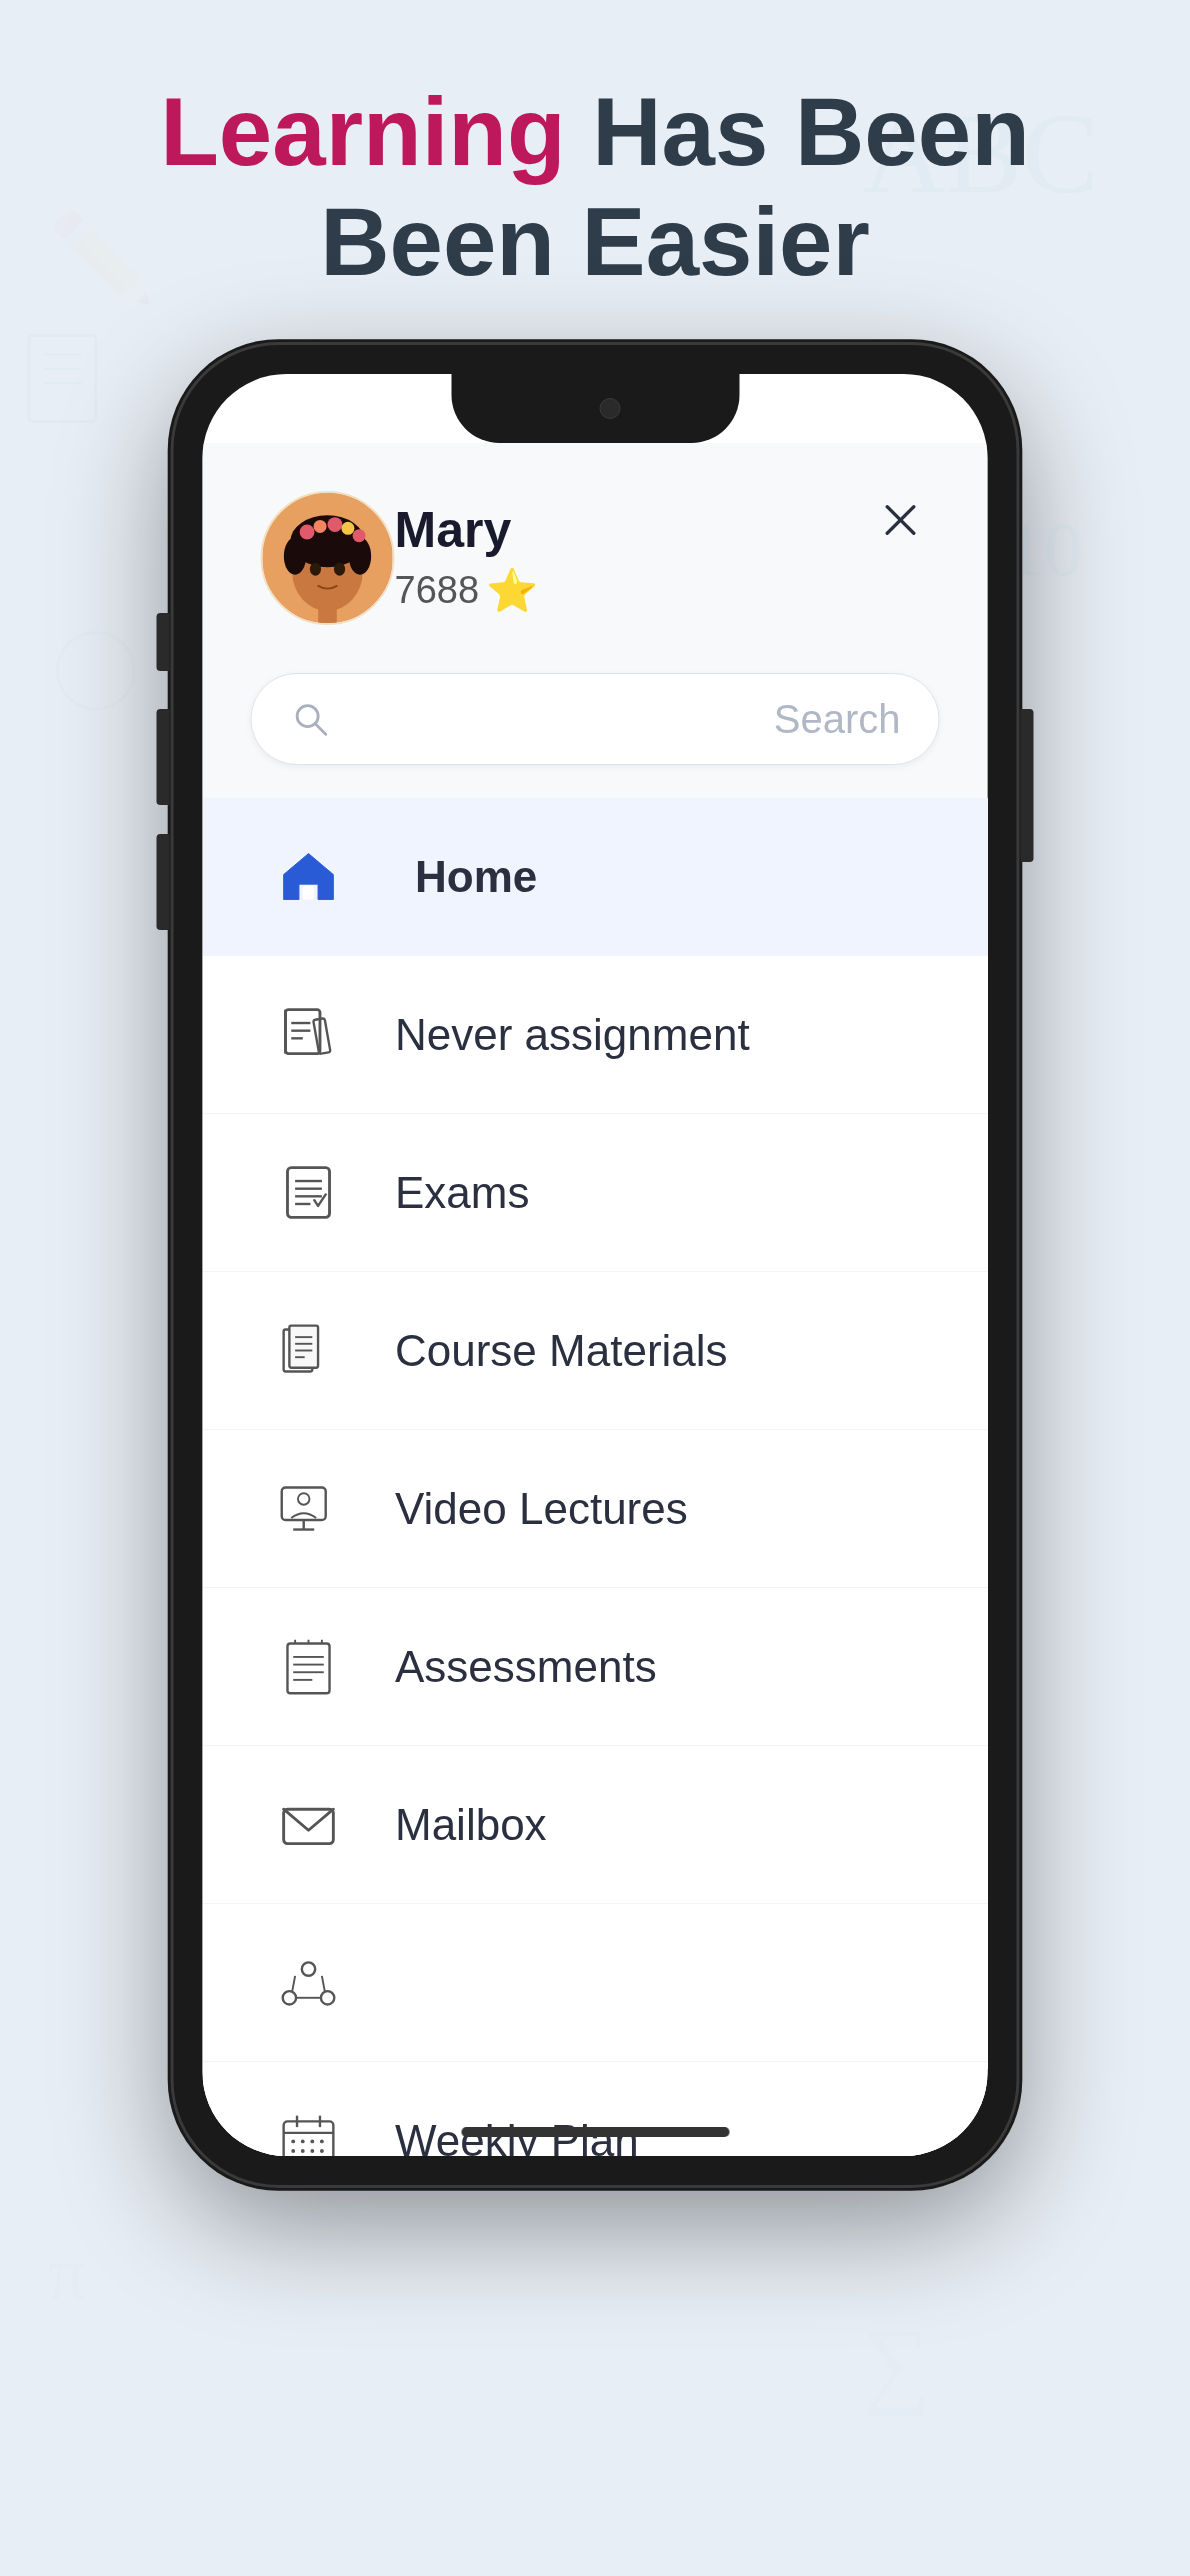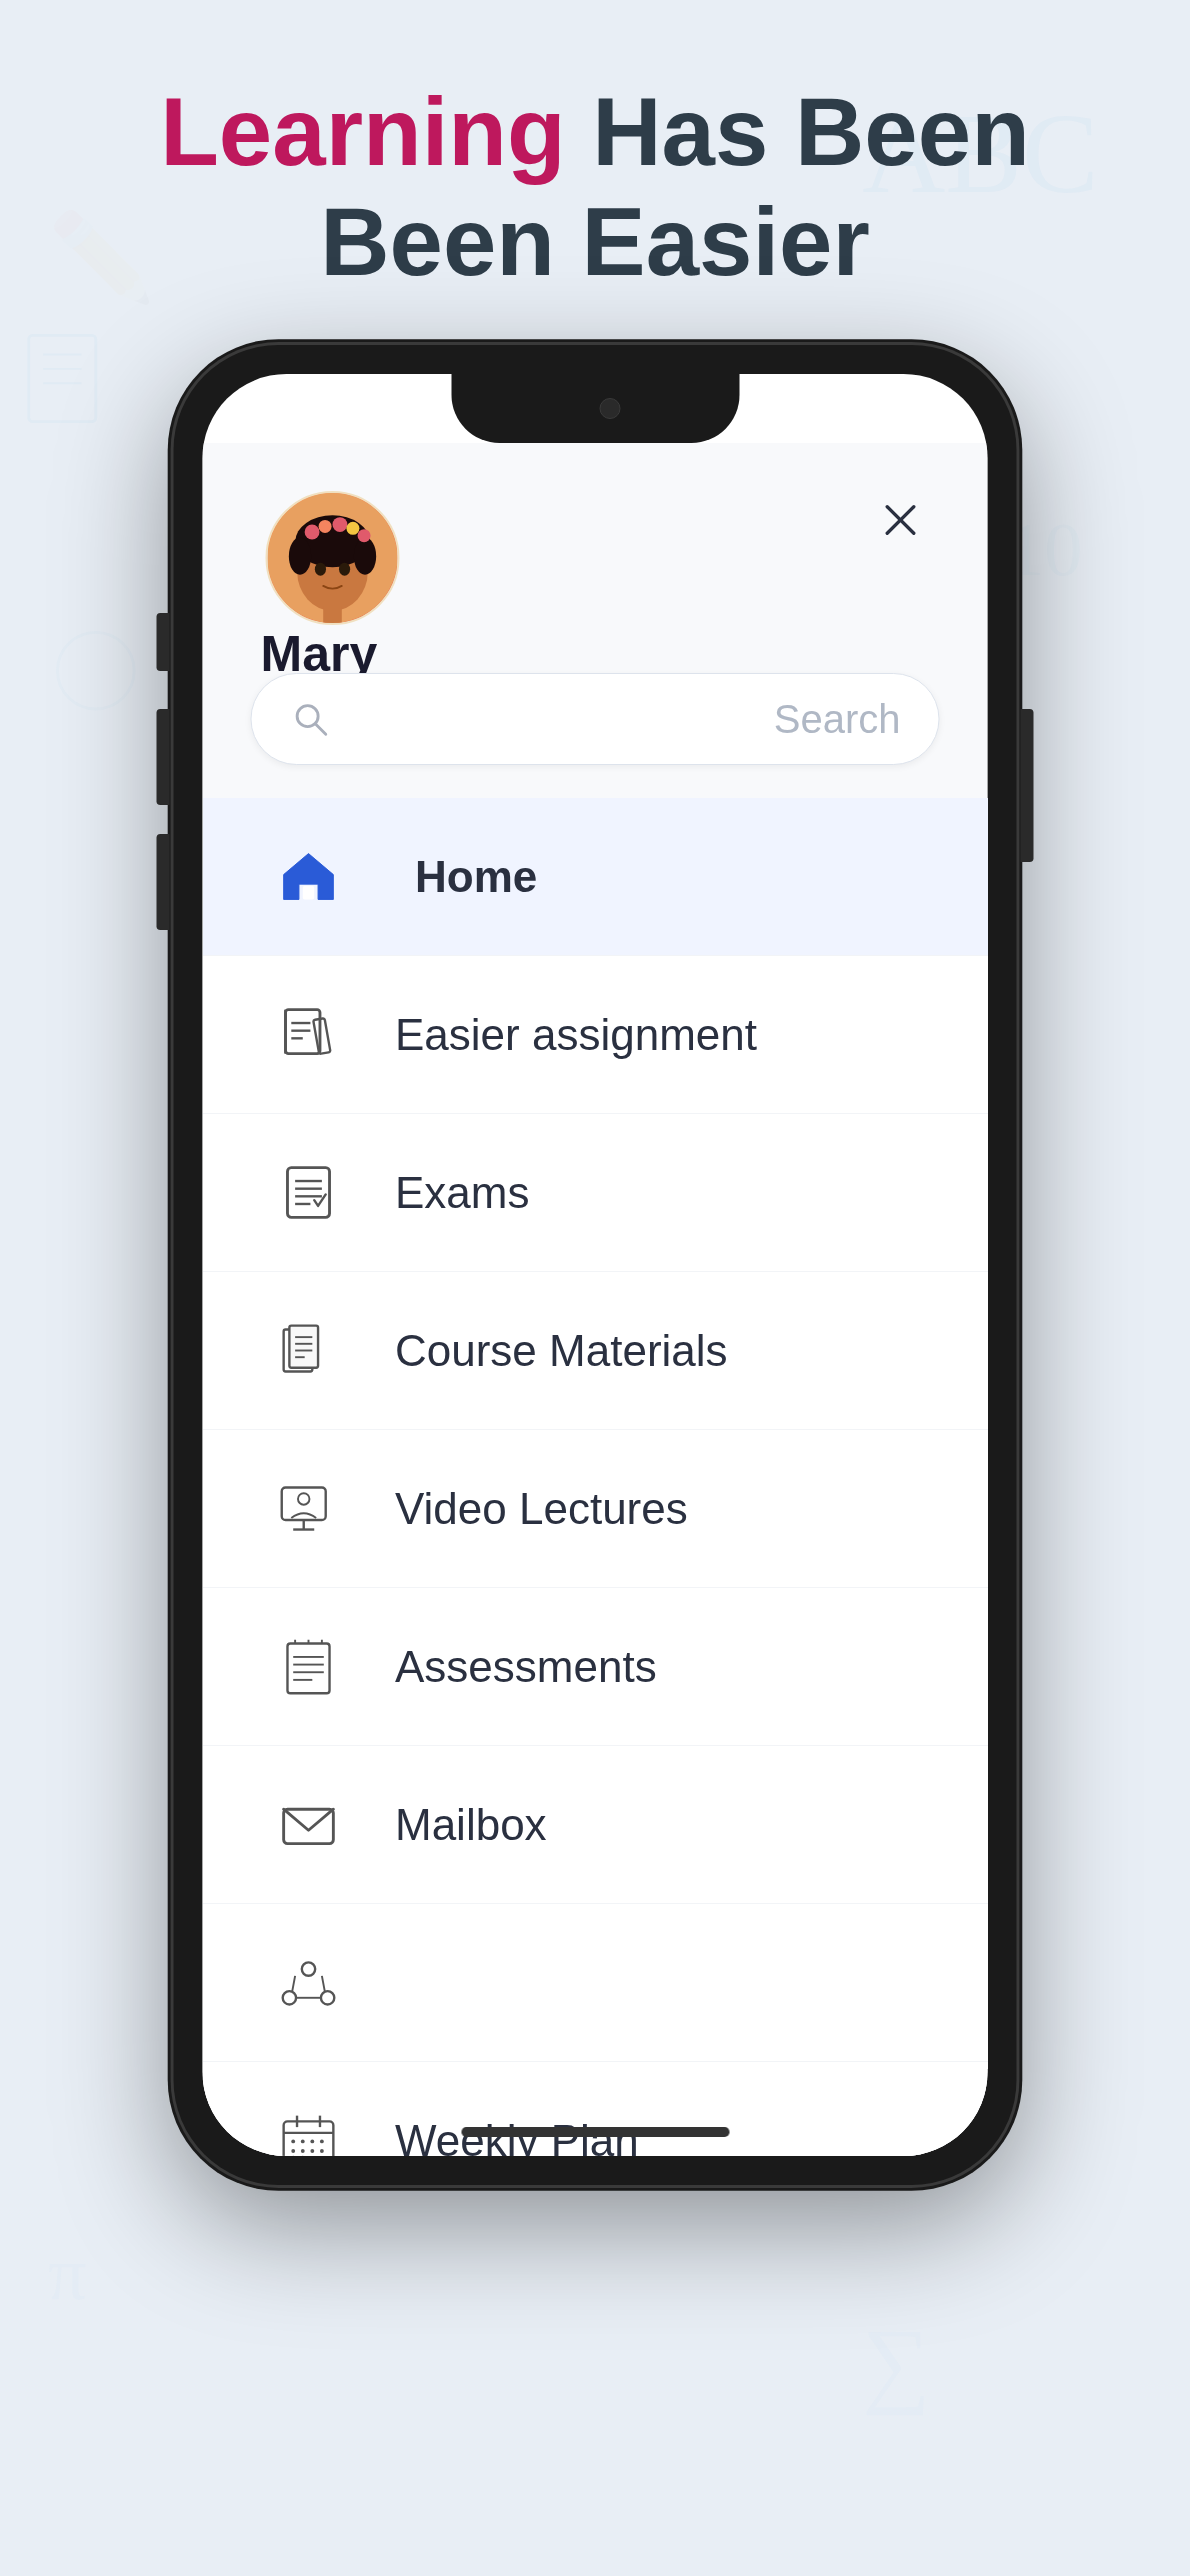--- a/index.html
+++ b/index.html
@@ -160,21 +160,20 @@
       height: 38px;
     }
 
     
     .profile-section {
       position: absolute;
       top: 48px;
       left: 58px;
       display: flex;
       align-items: center;
-      flex-direction: column;
     }
 
     .avatar {
       width: 134px;
       height: 134px;
       border-radius: 50%;
       background: linear-gradient(135deg, #f4a261, #e76f51);
       overflow: hidden;
       display: flex;
       align-items: center;
@@ -409,21 +408,21 @@
             <svg viewBox="0 0 68 68" fill="none" xmlns="http://www.w3.org/2000/svg">
               <rect x="10" y="8" width="36" height="46" rx="3" stroke="#555" stroke-width="3" fill="none"></rect>
               <line x1="10" y1="8" x2="10" y2="54" stroke="#555" stroke-width="3"></line>
 
               <rect x="42" y="18" width="12" height="36" rx="2" stroke="#555" stroke-width="2.5" fill="none" transform="rotate(-10 46 36)"></rect>
               <line x1="16" y1="22" x2="36" y2="22" stroke="#555" stroke-width="2.5"></line>
               <line x1="16" y1="30" x2="36" y2="30" stroke="#555" stroke-width="2.5"></line>
               <line x1="16" y1="38" x2="28" y2="38" stroke="#555" stroke-width="2.5"></line>
             </svg>
           </div>
-          <span class="menu-label">Easier assignment</span>
+          <span class="menu-label">Never assignment</span>
         </div>
 
         <div class="menu-item">
           <div class="menu-icon">
             <svg viewBox="0 0 68 68" fill="none" xmlns="http://www.w3.org/2000/svg">
               <rect x="12" y="8" width="44" height="52" rx="4" stroke="#555" stroke-width="3" fill="none"></rect>
               <line x1="20" y1="22" x2="48" y2="22" stroke="#555" stroke-width="2.5"></line>
               <line x1="20" y1="30" x2="48" y2="30" stroke="#555" stroke-width="2.5"></line>
               <line x1="20" y1="38" x2="48" y2="38" stroke="#555" stroke-width="2.5"></line>
               <line x1="20" y1="46" x2="36" y2="46" stroke="#555" stroke-width="2.5"></line>

